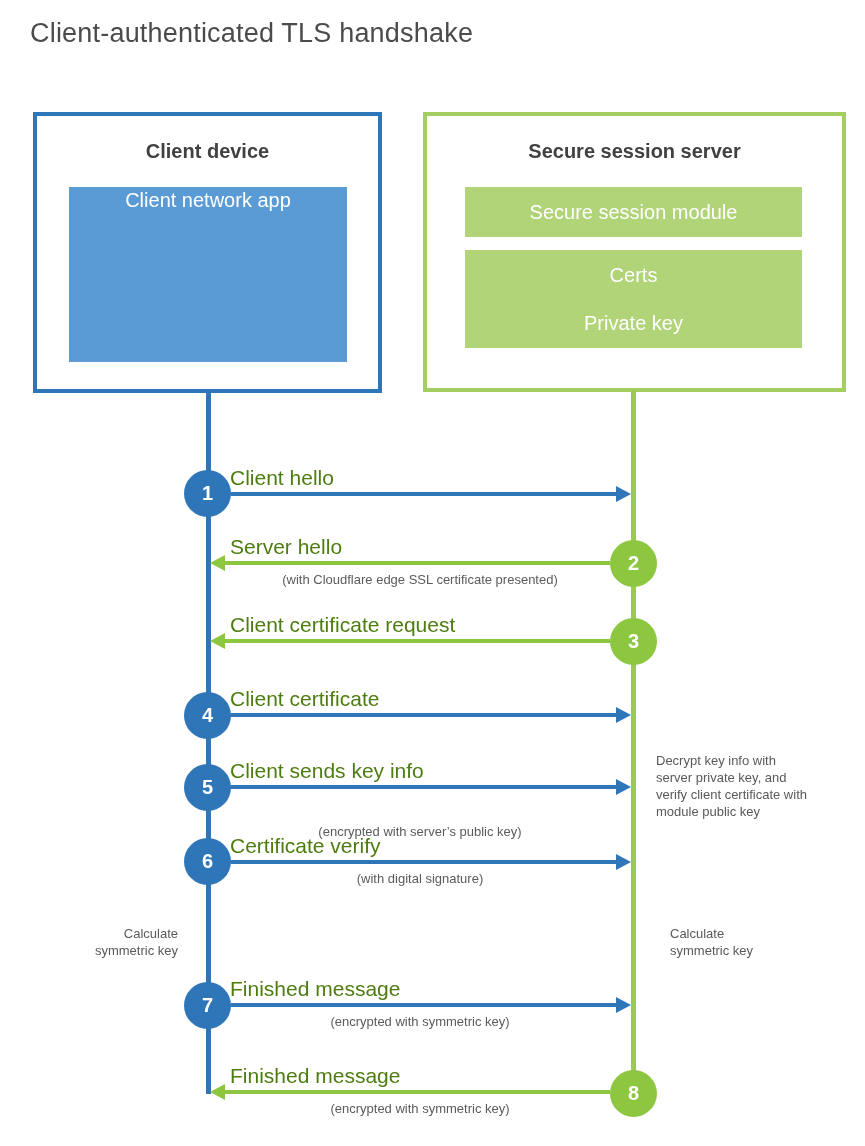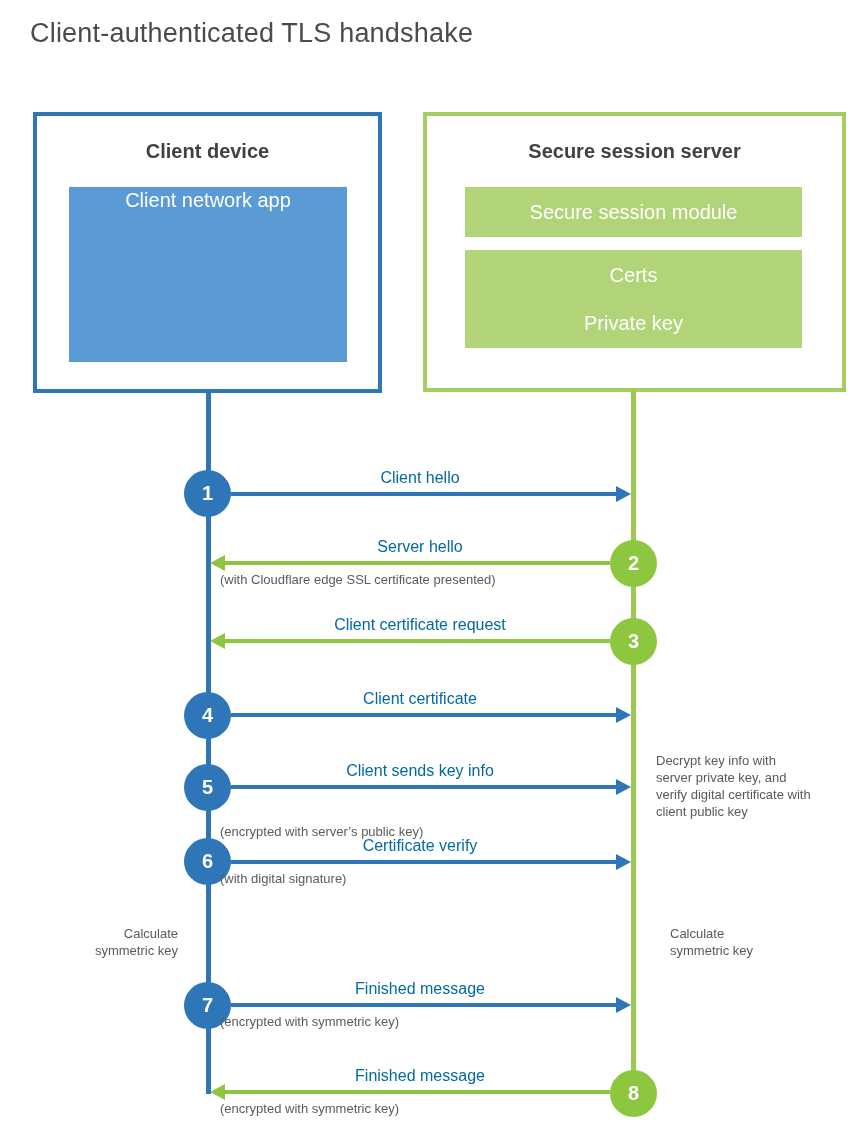--- a/index.html
+++ b/index.html
@@ -52,23 +52,23 @@
   .l4{left:231px;top:713px;width:386px}.h4{left:616px;top:707px}
   .l5{left:231px;top:785px;width:386px}.h5{left:616px;top:779px}
   .l6{left:231px;top:860px;width:386px}.h6{left:616px;top:854px}
   .l7{left:231px;top:1003px;width:386px}.h7{left:616px;top:997px}
   
   .l2{left:225px;top:561px;width:385px}.h2{left:210px;top:555px}
   .l3{left:225px;top:639px;width:385px}.h3{left:210px;top:633px}
   .l8{left:225px;top:1090px;width:385px}.h8{left:210px;top:1084px}
 
   
-  .label{position:absolute;left:230px;width:380px;text-align:center;
-         font-size:16px;color:#0369a1;line-height:20px;}
-  .sublabel{position:absolute;left:220px;width:400px;text-align:left;
+  .label{position:absolute;left:230px;width:380px;
+         font-size:21px;color:#4d7c0f;line-height:20px;}
+  .sublabel{position:absolute;left:220px;width:400px;text-align:center;
             font-size:13px;color:#5a5b5d;line-height:16px;}
   .lab1{top:468px}.lab2{top:537px}.lab3{top:615px}.lab4{top:689px}
   .lab5{top:761px}.lab6{top:836px}.lab7{top:979px}.lab8{top:1066px}
   .sub2{top:572px}.sub5{top:824px}.sub6{top:871px}.sub7{top:1014px}.sub8{top:1101px}
 
   
   .note{position:absolute;font-size:13px;color:#58595b;line-height:17px;}
   .note-decrypt{left:656px;top:752px;width:158px;text-align:left;}
   .note-calc-left{left:78px;top:925px;width:100px;text-align:right;}
   .note-calc-right{left:670px;top:925px;width:100px;text-align:left;}
@@ -151,17 +151,17 @@
   </div>
 
   <div>
     <div class="hline green-bg l8"></div>
     <div class="head left h8"></div>
     <div class="circle green c8">8</div>
     <div class="label lab8">Finished message</div>
     <div class="sublabel sub8">(encrypted with symmetric key)</div>
   </div>
 
-  <div class="note note-decrypt">Decrypt key info with server private key, and verify digital certificate with client public key</div>
+  <div class="note note-decrypt">Decrypt key info with server private key, and verify client certificate with module public key</div>
   <div class="note note-calc-left">Calculate symmetric key</div>
   <div class="note note-calc-right">Calculate symmetric key</div>
 
 </div>
 
 </body></html>

